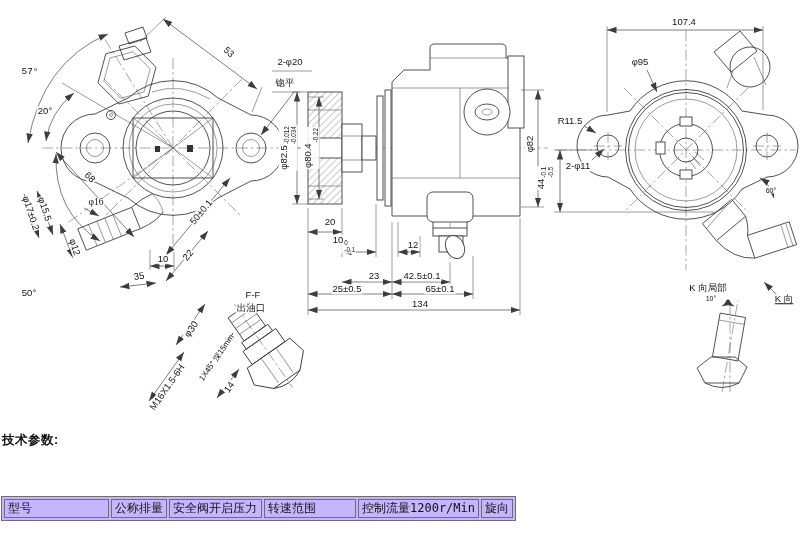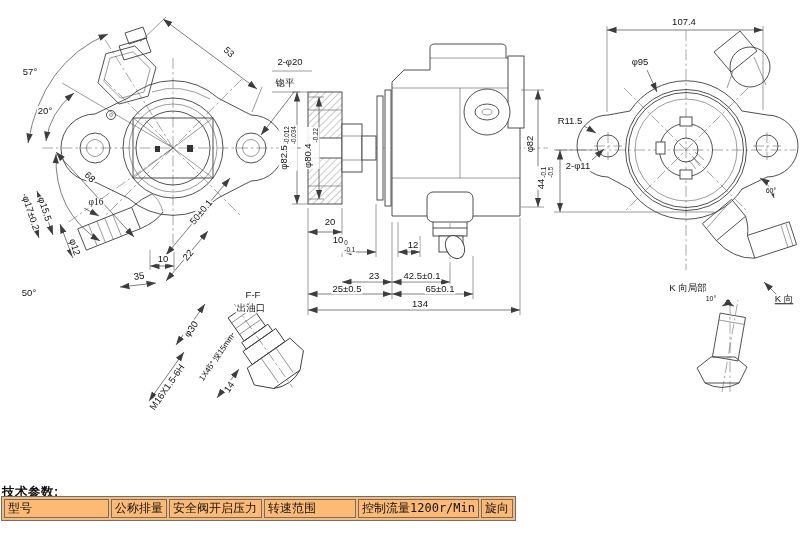--- a/index.html
+++ b/index.html
@@ -10,22 +10,22 @@
   .wf{fill:#fff;stroke:#3d3d3d;stroke-width:.9;}
   .thin{fill:none;stroke:#4a4a4a;stroke-width:.55;}
   .cl{fill:none;stroke:#606060;stroke-width:.55;stroke-dasharray:11 3 2.5 3;}
   .dim{fill:none;stroke:#454545;stroke-width:.7;}
   .ext{fill:none;stroke:#4a4a4a;stroke-width:.55;}
   .dk{fill:#333;stroke:none;}
   #labels{position:absolute;left:0;top:0;width:800px;height:460px;}
   .dim-label{position:absolute;font-size:9.5px;color:#141414;white-space:nowrap;line-height:1;background:rgba(255,255,255,.9);padding:0 1px;}
   .tolstack{display:inline-flex;flex-direction:column;font-size:6.3px;line-height:1.1;vertical-align:-2px;margin-left:1px;}
   .tolstack i{font-style:normal;display:block;min-height:6px;}
-  .tech-title{position:absolute;left:2px;top:484px;font-size:12.5px;font-weight:bold;color:#111;letter-spacing:.5px;}
-  table.params{position:absolute;left:1px;top:496px;border-collapse:separate;border-spacing:2px;border:1px solid #6e6e6e;background:#fdba74;table-layout:fixed;}
+  .tech-title{position:absolute;left:2px;top:432px;font-size:12.5px;font-weight:bold;color:#111;letter-spacing:.5px;}
+  table.params{position:absolute;left:1px;top:496px;border-collapse:separate;border-spacing:2px;border:1px solid #6e6e6e;background:#c4b5fd;table-layout:fixed;}
   table.params td{border:1px solid #6e6e6e;padding:0 3px;font-size:12px;color:#111;white-space:nowrap;overflow:hidden;height:17px;font-family:"DejaVu Sans Mono","Liberation Sans",monospace;}
   .c1{width:97px}.c2{width:47px}.c3{width:85px}.c4{width:84px}.c5{width:106px}.c6{width:24px}
 </style>
 </head>
 <body>
 
 <div class="stage">
 
 <svg width="800" height="460" viewBox="0 0 800 460">
   <defs>
@@ -235,21 +235,21 @@
     <line class="thin" x1="719" y1="320" x2="744.4" y2="324.4"></line>
     <polygon class="ln" points="697,368 711,357 735,357 747,367 739,383 705,383"></polygon>
     <path class="ln" d="M 705,383 Q 722,392 739,383"></path>
     <line class="cl" x1="730" y1="392" x2="730" y2="300"></line>
     <line class="cl" x1="722" y1="392" x2="738" y2="300"></line>
     <path class="dim" d="M 722,306 Q 728,303 734,306" marker-start="url(#ar)" marker-end="url(#ar)"></path>
   </g>
 </svg>
 
 <div id="labels">
-      <span class="dim-label" style="left: 30px; top: 72px; transform: translate(-50%, -50%) rotate(0deg);">57°</span>
+      <span class="dim-label" style="left: 30px; top: 72px; transform: translate(-50%, -50%) rotate(0deg); font-family: Liberation Mono, monospace;">57°</span>
       <span class="dim-label" style="left: 45px; top: 111px; transform: translate(-50%, -50%) rotate(0deg);">20°</span>
       <span class="dim-label" style="left: 229px; top: 52px; transform: translate(-50%, -50%) rotate(43deg);">53</span>
       <span class="dim-label" style="left: 90px; top: 177px; transform: translate(-50%, -50%) rotate(46deg);">68</span>
       <span class="dim-label" style="left: 31px; top: 213px; transform: translate(-50%, -50%) rotate(72deg);">φ17±0.2</span>
       <span class="dim-label" style="left: 45px; top: 209px; transform: translate(-50%, -50%) rotate(72deg);">φ15.5</span>
       <span class="dim-label" style="left: 96px; top: 203px; transform: translate(-50%, -50%) rotate(0deg); font-family: Liberation Serif, serif;">φ16</span>
       <span class="dim-label" style="left: 75px; top: 247px; transform: translate(-50%, -50%) rotate(72deg);">φ12</span>
       <span class="dim-label" style="left: 163px; top: 259px; transform: translate(-50%, -50%) rotate(0deg);">10</span>
       <span class="dim-label" style="left: 139px; top: 276px; transform: translate(-50%, -50%) rotate(-8deg);">35</span>
       <span class="dim-label" style="left: 29px; top: 293px; transform: translate(-50%, -50%) rotate(0deg);">50°</span>
@@ -285,21 +285,21 @@
       <span class="dim-label" style="left: 530px; top: 144px; transform: translate(-50%, -50%) rotate(-90deg);">φ82</span>
       <span class="dim-label" style="left: 684px; top: 22px; transform: translate(-50%, -50%) rotate(0deg);">107.4</span>
       <span class="dim-label" style="left: 640px; top: 62px; transform: translate(-50%, -50%) rotate(0deg);">φ95</span>
       <span class="dim-label" style="left: 570px; top: 121px; transform: translate(-50%, -50%) rotate(0deg); text-align: center;">R11.5</span>
       <span class="dim-label" style="left: 578px; top: 166px; transform: translate(-50%, -50%) rotate(0deg);">2-φ11</span>
       <span class="dim-label" style="left: 545px; top: 178px; transform: translate(-50%, -50%) rotate(-90deg);">44<span class="tolstack">
           <i>-0.1</i>
           <i>-0.5</i>
         </span></span>
       <span class="dim-label" style="left: 771px; top: 190px; font-size: 7px; transform: translate(-50%, -50%) rotate(0deg);">60°</span>
-      <span class="dim-label" style="left: 688px; top: 288px; transform: translate(-50%, -50%) rotate(0deg); text-align: center;">K 向局部</span>
+      <span class="dim-label" style="left: 708px; top: 288px; transform: translate(-50%, -50%) rotate(0deg); text-align: center;">K 向局部</span>
       <span class="dim-label" style="left: 711px; top: 298px; font-size: 7px; transform: translate(-50%, -50%) rotate(0deg);">10°</span>
       <span class="dim-label" style="left: 784px; top: 299px; transform: translate(-50%, -50%) rotate(0deg); text-decoration: underline;">K 向</span>
     </div>
 
 <div class="tech-title">技术参数:</div>
 
 <table class="params">
   <tbody>
     <tr>
       <td class="c1">型号</td>

